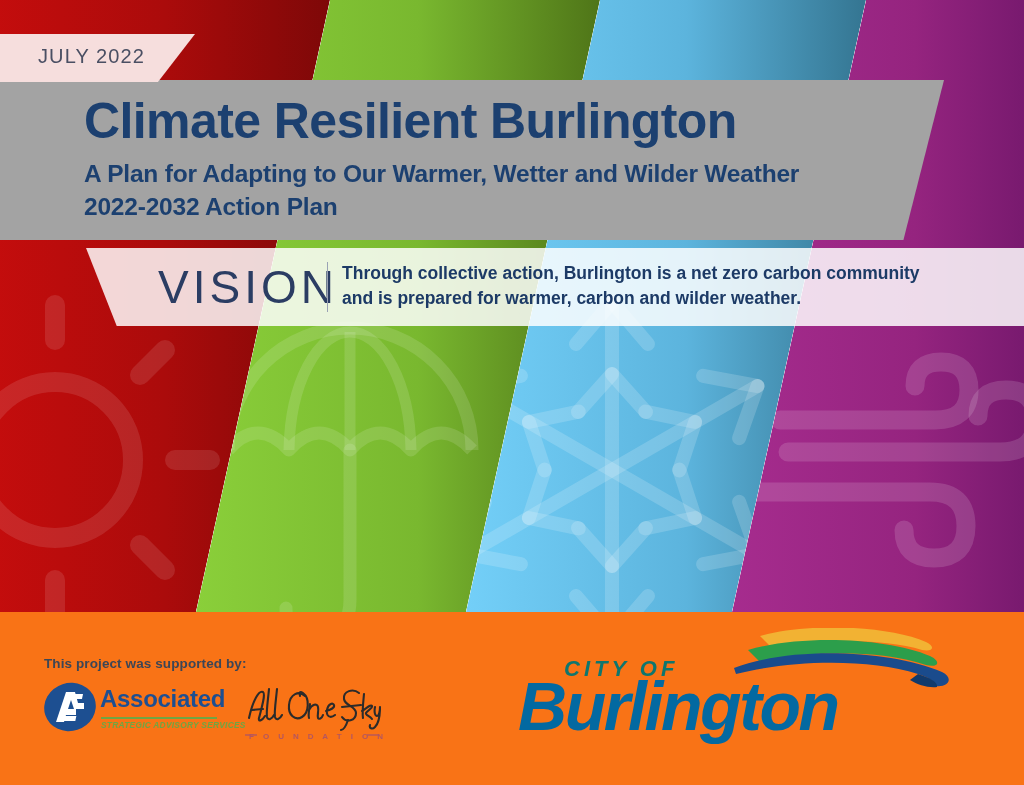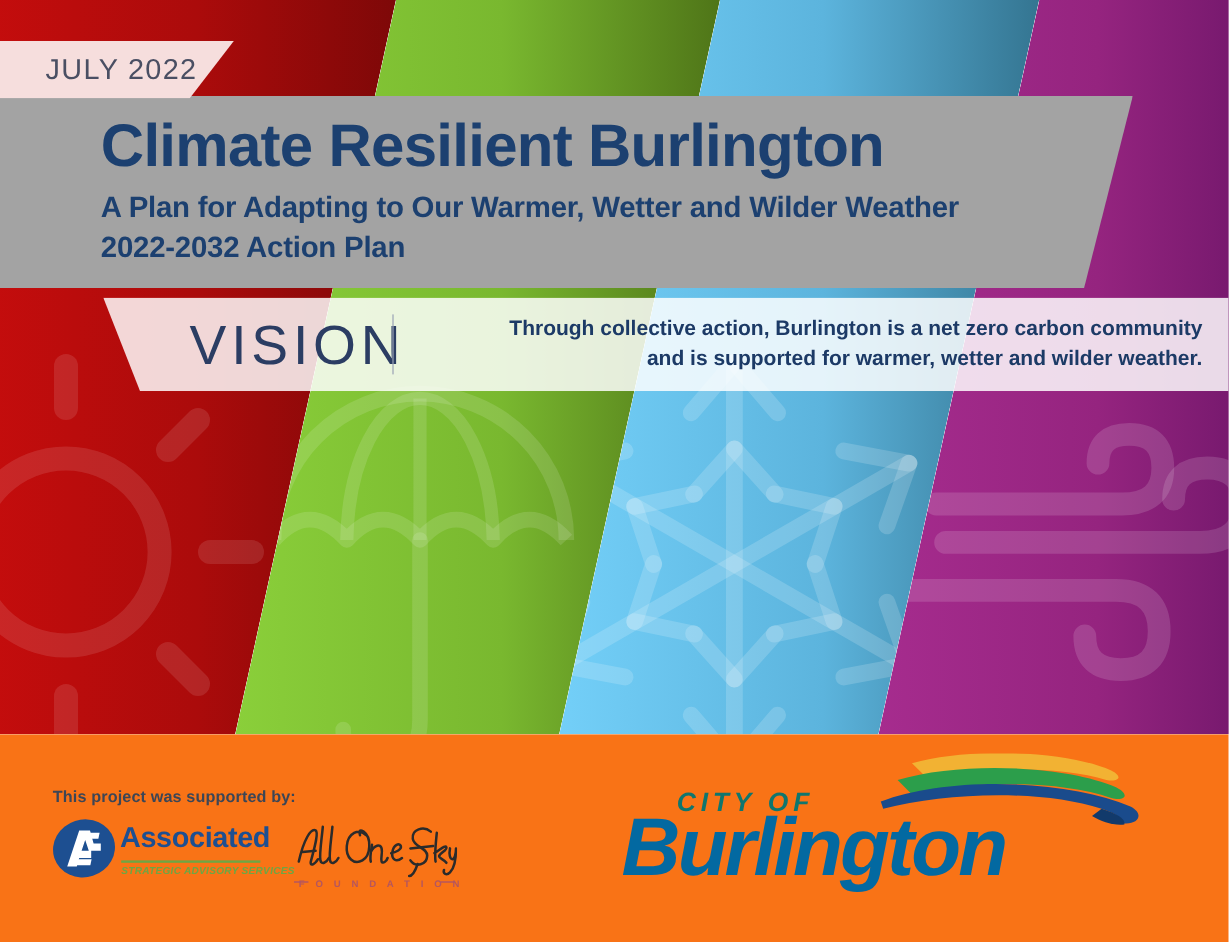--- a/index.html
+++ b/index.html
@@ -33,21 +33,21 @@
     z-index:6;
   }
   #date-ribbon .ribbon-shape{
     position:absolute; inset:0;
     background:#f6dedd;
     clip-path:polygon(0 0, 100% 0, 81% 100%, 0 100%);
   }
   #date-label{
     position:absolute;
     left:38px; top:11px;
-    font-size:24px;
+    font-size:20px;
     letter-spacing:1.1px;
     color:#4a4f63;
     font-weight:400;
     white-space:nowrap;
   }
 
   
   #title-panel{
     position:absolute;
     left:0; top:80px;
@@ -117,21 +117,20 @@
   }
   #vision-text{
     position:absolute;
     left:342px; top:13px;
     width:660px;
     font-size:17.5px;
     font-weight:700;
     color:#1c3a66;
     line-height:1.42;
     pointer-events:auto;
-    text-align:right;
   }
   #vision-text .vline{display:block;white-space:nowrap;}
 
   
   #footer{
     position:absolute;
     left:0; top:612px;
     width:1024px; height:173px;
     background:#f97316;
   }
@@ -357,21 +356,21 @@
     <div id="title-sub1">A Plan for Adapting to Our Warmer, Wetter and Wilder Weather</div>
     <div id="title-sub2">2022-2032 Action Plan</div>
   </div>
 
   <div id="vision-band">
     <div class="vision-shape"></div>
     <div id="vision-word">VISION</div>
     <div id="vision-rule"></div>
     <div id="vision-text">
       <span class="vline">Through collective action, Burlington is a net zero carbon community</span>
-      <span class="vline">and is supported for warmer, wetter and wilder weather.</span>
+      <span class="vline">and is prepared for warmer, carbon and wilder weather.</span>
     </div>
   </div>
 
   <div id="footer">
     <div id="supported-label">This project was supported by:</div>
   </div>
 
   <div id="logo-associated">
     <svg width="52" height="54" viewBox="0 0 52 54" style="position:absolute;left:0;top:4px;" xmlns="http://www.w3.org/2000/svg">
       <ellipse cx="26" cy="27" rx="26" ry="24" fill="#1d4f91" transform="rotate(-18 26 27)"></ellipse>

